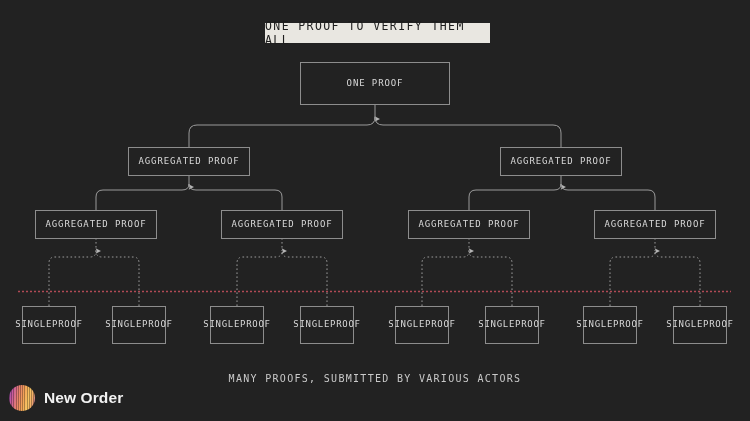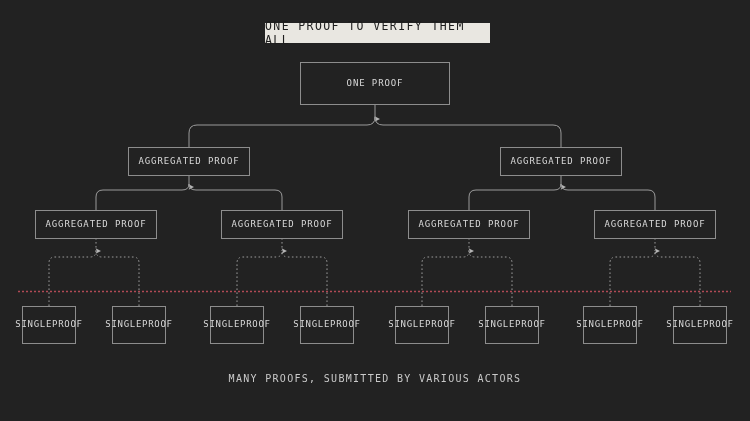--- a/index.html
+++ b/index.html
@@ -219,14 +219,18 @@
   </div>
   <div class="node node-leaf" style="left:673px; top:306px; width:54px; height:38px;">
     <span>SINGLE</span>
     <span>PROOF</span>
   </div>
 
   <div id="caption">
     <span>MANY PROOFS, SUBMITTED BY VARIOUS ACTORS</span>
   </div>
 
+  <div id="brand">
+    <div id="brand-mark"></div>
+    <div id="brand-name">New Order</div>
+  </div>
 
 </div>
 
 </body></html>

